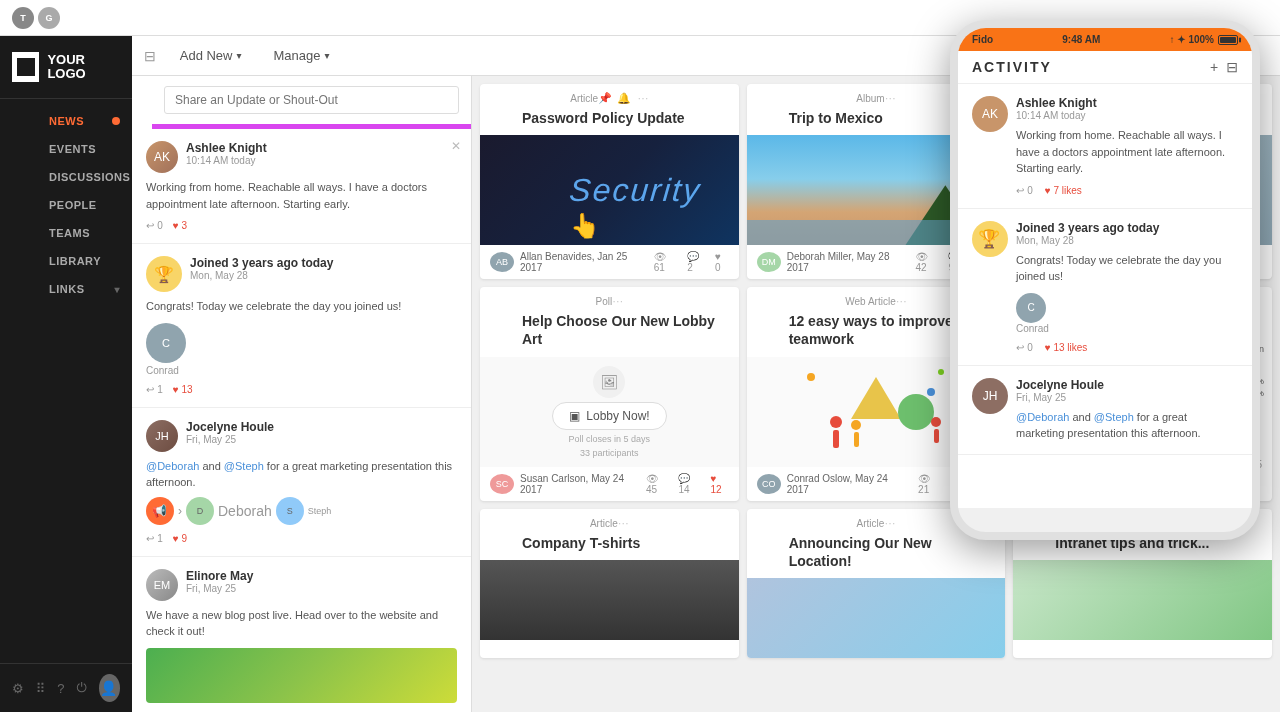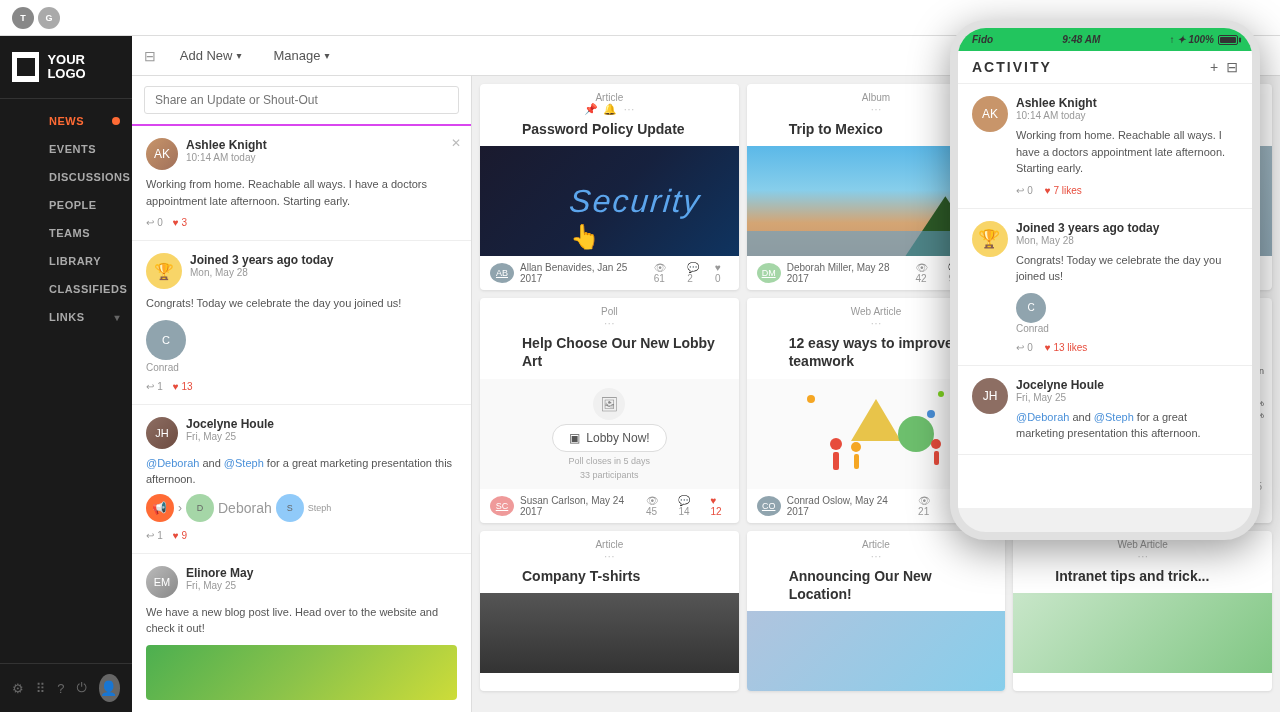--- a/index.html
+++ b/index.html
@@ -39,21 +39,21 @@
     .toolbar-btn { display: flex; align-items: center; gap: 4px; font-size: 13px; color: #555; cursor: pointer; padding: 4px 8px; border-radius: 3px; }
     .toolbar-btn .chevron { font-size: 10px; }
     .toolbar-spacer { flex: 1; }
     .toolbar-icon { width: 32px; height: 32px; display: flex; align-items: center; justify-content: center; color: #666; cursor: pointer; border-radius: 3px; }
 
     
     .feed-area { position: absolute; top: 40px; left: 0; right: 0; bottom: 0; display: flex; }
 
     
     .left-panel { width: 340px; background: #fff; border-right: 1px solid #ddd; overflow-y: auto; flex-shrink: 0; }
-    .share-input { padding: 10px 12px; border-bottom: 2px solid #d946ef; }
+    .share-input { padding: 10px 12px; border-bottom: 5px solid #d946ef; margin-left: 20px; }
     .share-input input { width: 100%; border: 1px solid #ddd; border-radius: 3px; padding: 6px 10px; font-size: 12px; color: #999; outline: none; }
 
     
     .activity-item { padding: 12px 14px; border-bottom: 1px solid #eee; position: relative; }
     .activity-header { display: flex; align-items: flex-start; gap: 8px; }
     .act-avatar { width: 32px; height: 32px; border-radius: 50%; background: #ddd; flex-shrink: 0; overflow: hidden; }
     .act-name { font-size: 12px; font-weight: 600; color: #333; }
     .act-time { font-size: 10px; color: #999; }
     .act-close { position: absolute; top: 10px; right: 10px; color: #bbb; cursor: pointer; font-size: 12px; }
     .act-body { font-size: 11px; color: #555; line-height: 1.5; margin-top: 6px; }
@@ -64,26 +64,26 @@
     .anniversary-badge { width: 36px; height: 36px; border-radius: 50%; background: #f8d568; display: flex; align-items: center; justify-content: center; font-size: 16px; flex-shrink: 0; }
     .act-sub-avatars { display: flex; align-items: center; gap: 4px; margin-top: 6px; }
     .small-avatar { width: 28px; height: 28px; border-radius: 50%; background: #ddd; display: flex; align-items: center; justify-content: center; font-size: 9px; color: #666; overflow: hidden; }
     .announce-icon { width: 28px; height: 28px; border-radius: 50%; background: #ff6b35; display: flex; align-items: center; justify-content: center; color: #fff; font-size: 12px; }
     .act-link { color: #4a90d9; text-decoration: none; }
 
     
     .content-grid { flex: 1; overflow-y: auto; padding: 8px; display: grid; grid-template-columns: repeat(3, 1fr); gap: 8px; align-content: start; }
 
     .card { background: #fff; border-radius: 4px; overflow: hidden; box-shadow: 0 1px 3px rgba(0,0,0,0.1); }
-    .card-header { display: flex; align-items: center; justify-content: center; padding: 8px 10px 4px; flex-direction: column; }
+    .card-header { display: flex; align-items: center; justify-content: center; padding: 8px 10px 4px; }
     .card-type { font-size: 10px; color: #999; }
     .card-icons { display: flex; gap: 6px; align-items: center; color: #ccc; font-size: 11px; }
     .card-title { font-size: 14px; font-weight: 700; color: #333; padding: 0 10px 8px; line-height: 1.3; margin-left: 32px; }
     .card-footer { display: flex; align-items: center; gap: 6px; padding: 6px 10px; }
-    .card-author-avatar { width: 24px; height: 20px; border-radius: 50%; background: #ddd; flex-shrink: 0; overflow: hidden; text-decoration: underline; }
+    .card-author-avatar { width: 24px; height: 20px; border-radius: 50%; background: #ddd; flex-shrink: 0; overflow: hidden; }
     .card-author-name { font-size: 10px; color: #666; }
     .card-stats { display: flex; gap: 8px; margin-left: auto; font-size: 10px; color: #999; }
     .stat { display: flex; align-items: center; gap: 2px; }
     .stat.heart { color: #e74c3c; }
 
     
     .security-img { width: 100%; height: 110px; background: linear-gradient(135deg, #1a1a2e 0%, #16213e 50%, #0f3460 100%); display: flex; align-items: flex-end; justify-content: center; position: relative; overflow: hidden; }
     .security-text-overlay { font-size: 32px; font-style: italic; color: rgba(100, 180, 255, 0.9); font-weight: 300; position: absolute; top: 50%; left: 50%; transform: translate(-30%, -50%) skewX(-5deg); letter-spacing: 2px; }
     .security-hand { position: absolute; bottom: 5px; left: 35%; font-size: 24px; }
 
@@ -107,21 +107,21 @@
     
     .pie-img { width: 100%; height: 110px; background: #fff; display: flex; align-items: center; justify-content: center; position: relative; }
     .pie-label { position: absolute; top: 6px; right: 8px; font-size: 9px; color: #666; }
     .pie-chart { width: 80px; height: 80px; border-radius: 50%; background: conic-gradient(#e8a838 0deg 100deg, #f5c842 100deg 165deg, #4a90d9 165deg 260deg, #e74c3c 260deg 360deg); }
     .pie-legend { position: absolute; right: 8px; top: 50%; transform: translateY(-50%); display: flex; flex-direction: column; gap: 3px; font-size: 8px; color: #555; }
     .legend-item { display: flex; align-items: center; gap: 3px; }
     .legend-dot { width: 6px; height: 6px; border-radius: 50%; }
 
     
     .mobile-overlay { position: absolute; top: 20px; right: 20px; width: 310px; height: 520px; background: #f0f0f0; border-radius: 36px; box-shadow: 0 10px 40px rgba(0,0,0,0.4); overflow: hidden; border: 8px solid #e0e0e0; z-index: 20; }
-    .mobile-status { background: #22c55e; padding: 6px 14px; display: flex; align-items: center; justify-content: space-between; font-size: 10px; color: #333; font-weight: 600; font-style: italic; }
+    .mobile-status { background: #f97316; padding: 6px 14px; display: flex; align-items: center; justify-content: space-between; font-size: 10px; color: #333; font-weight: 600; }
     .mobile-status-left { display: flex; gap: 2px; align-items: center; }
     .mobile-status-right { display: flex; gap: 4px; align-items: center; }
     .battery { width: 20px; height: 10px; border: 1.5px solid #333; border-radius: 2px; position: relative; }
     .battery::after { content: ''; position: absolute; right: -4px; top: 50%; transform: translateY(-50%); width: 2px; height: 5px; background: #333; border-radius: 1px; }
     .battery-fill { width: 90%; height: calc(100% - 2px); background: #333; margin: 1px; border-radius: 1px; }
 
     .mobile-header { background: #fff; padding: 8px 14px; display: flex; align-items: center; justify-content: space-between; border-bottom: 1px solid #eee; }
     .mobile-header-icons { display: flex; gap: 8px; color: #666; font-size: 14px; }
 
     .mobile-feed { height: calc(100% - 80px); overflow-y: auto; background: #fff; padding: 0 0 10px; }
@@ -175,23 +175,20 @@
       <span class="badge"></span>
     </div>
     <div class="nav-item">
       <span>PEOPLE</span>
     </div>
     <div class="nav-item">
       <span>TEAMS</span>
     </div>
     <div class="nav-item">
       <span>LIBRARY</span>
-    </div>
-    <div class="nav-item">
-      <span>CLASSIFIEDS</span>
     </div>
     <div class="nav-item">
       <span>LINKS</span>
       <span class="chevron">▾</span>
     </div>
   </div>
 
   <div class="sidebar-footer">
     <span class="footer-icon">⚙</span>
     <span class="footer-icon">⠿</span>

